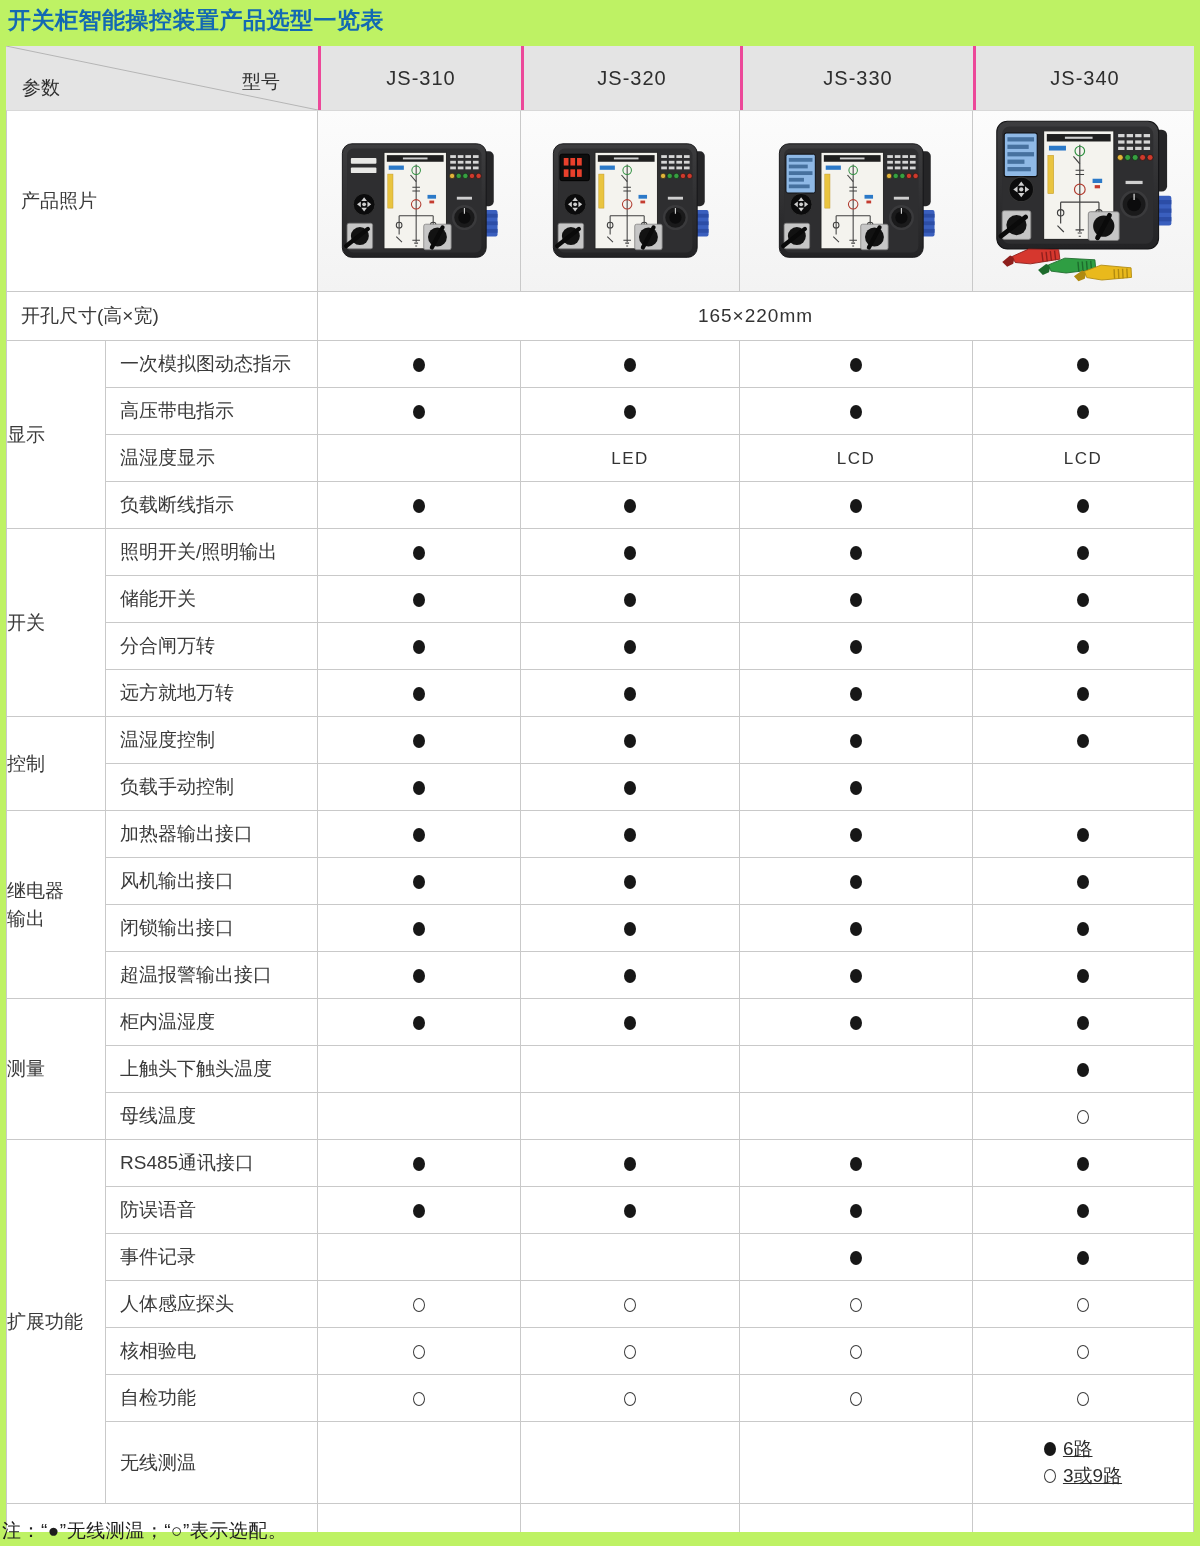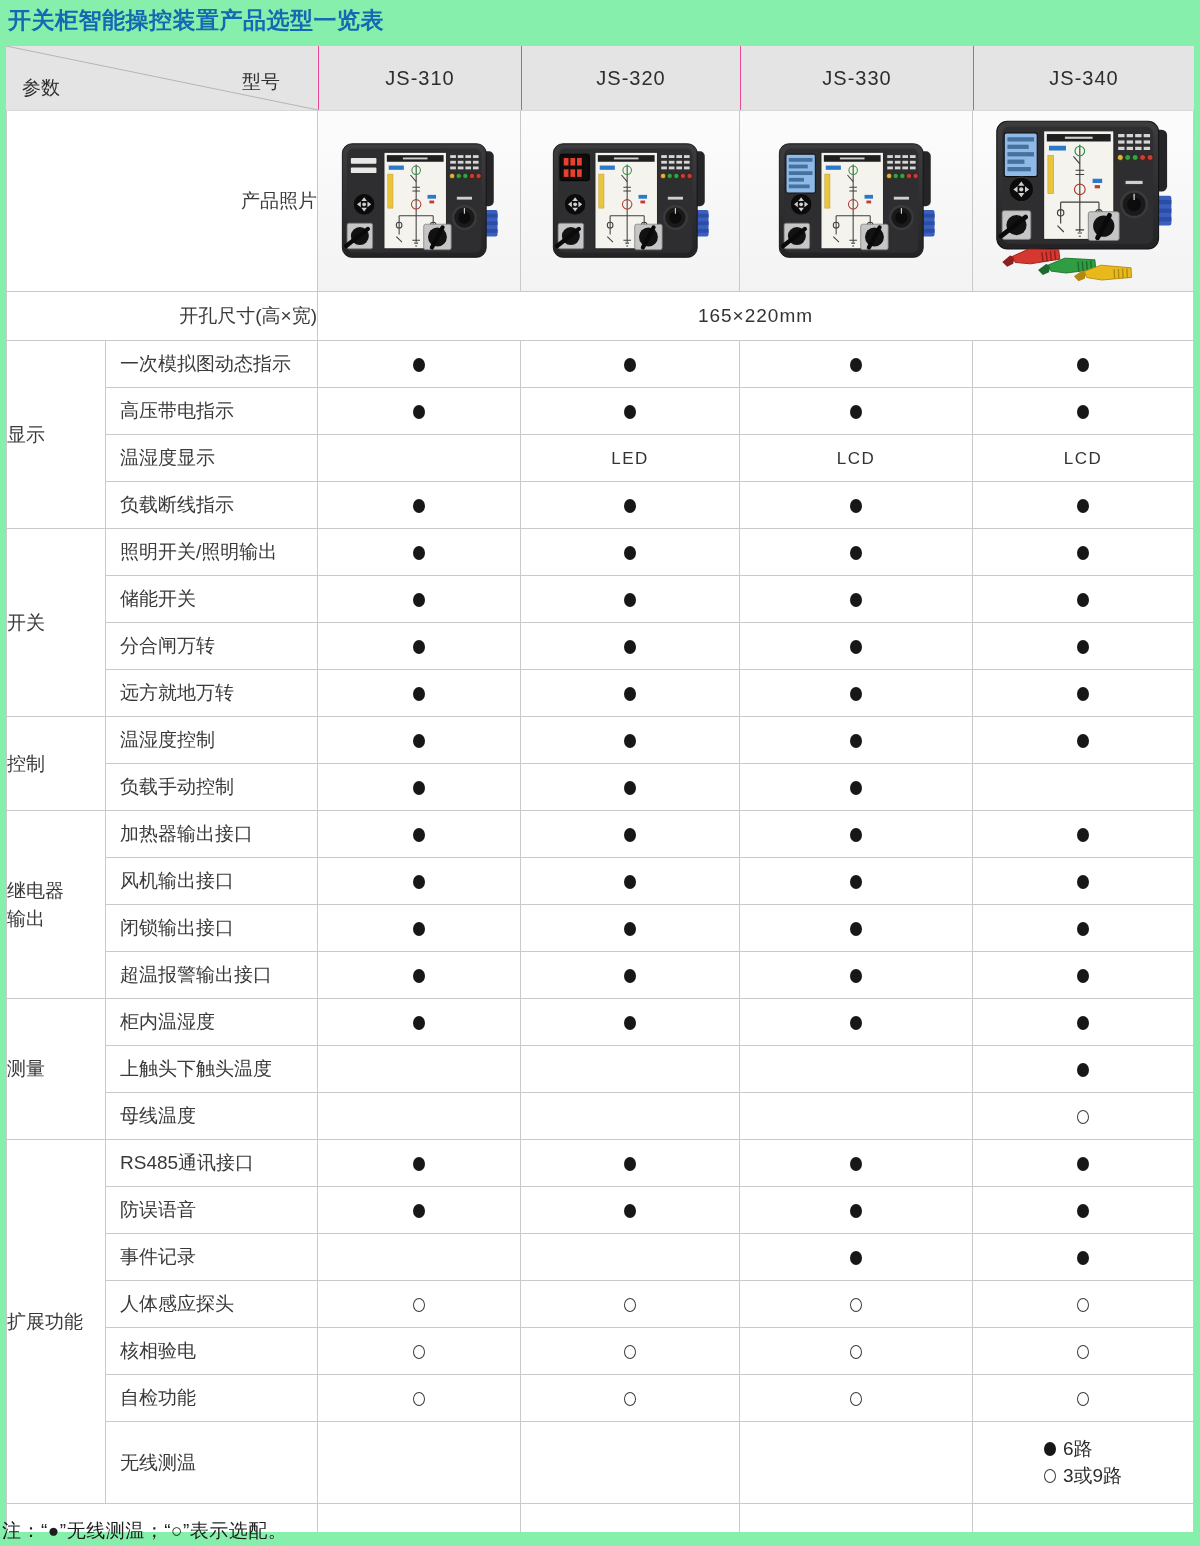--- a/index.html
+++ b/index.html
@@ -1,42 +1,42 @@
 <!DOCTYPE html>
 <html><head>
 <meta charset="utf-8">
 <style>
   html,body{margin:0;padding:0;background:#ffffff;}
   body{font-family:"Liberation Sans","DejaVu Sans",sans-serif;color:#3a3a3a;}
-  .page{position:relative;width:1200px;height:1546px;background:#86efac;overflow:hidden;}
+  .page{position:relative;width:1200px;height:1546px;background:#bef264;overflow:hidden;}
   .title{position:absolute;left:8px;top:5px;font-size:23px;font-weight:bold;color:#1369b2;letter-spacing:0.5px;}
   table.spec{position:absolute;left:6px;top:46px;width:1188px;border-collapse:separate;border-spacing:0;table-layout:fixed;}
   th{height:64px;background:#e4e4e4;font-size:20px;font-weight:normal;color:#2e2e2e;letter-spacing:1px;vertical-align:middle;text-align:center;padding:0;}
-  th + th{border-left:1px solid #ec4899;}
+  th + th{border-left:3px solid #ec4899;}
   th.diag{position:relative;}
   th.diag svg.diagline{position:absolute;left:0;top:0;width:100%;height:100%;}
   th.diag .param{position:absolute;left:16px;bottom:9px;font-size:19px;letter-spacing:0;text-align:right;}
   th.diag .model{position:absolute;right:38px;top:7px;font-size:19px;letter-spacing:0;margin-top:16px;}
   td{border-right:1px solid #c9c9c9;border-bottom:1px solid #c9c9c9;font-size:19px;color:#3a3a3a;vertical-align:middle;padding:0;background:#fff;}
   td.edge-left{border-left:1px solid #c9c9c9;}
   tr.photos-row td{border-top:1px solid #d8d8d8;height:180px;}
   td.photo-cell{background:linear-gradient(180deg,#fcfcfc 0%,#f3f3f3 100%);text-align:center;}
-  td.row-label{text-align:right;}
+  td.row-label{text-align:left;padding-left:14px;}
   tr.size-row td{height:48px;}
   td.size-value{text-align:center;font-size:19px;letter-spacing:1px;color:#333;}
   td.group-cell{text-align:left;white-space:pre-line;line-height:1.45;}
   td.feature-label{text-align:left;padding-left:14px;height:46px;}
   td.val-cell{text-align:center;}
   tr.tall-row td{height:81px;}
   tr.partial-row td{height:28px;border-bottom:none;}
   .sym-dot{display:inline-block;width:12px;height:14px;border-radius:50%;background:#171717;vertical-align:middle;}
   .sym-ring{display:inline-block;width:12px;height:14px;border-radius:50%;border:1.2px solid #3c3c3c;background:#fff;box-sizing:border-box;vertical-align:middle;}
   .disp-text{font-size:17px;letter-spacing:1.5px;color:#333;}
   .wireless{display:inline-block;text-align:left;}
-  .wopt{display:flex;align-items:center;gap:7px;height:27px;font-size:19px;color:#2c2c2c;}
+  .wopt{display:flex;align-items:center;gap:7px;height:27px;font-size:19px;color:#2c2c2c;text-decoration:underline;}
   .note{position:absolute;left:2px;top:1518px;font-size:19px;color:#1d1d1d;letter-spacing:0.5px;}
   svg.devpic{vertical-align:middle;}
 </style>
 </head>
 <body>
 
 <div class="page">
   <div class="title">开关柜智能操控装置产品选型一览表</div>
 
   <table class="spec">

